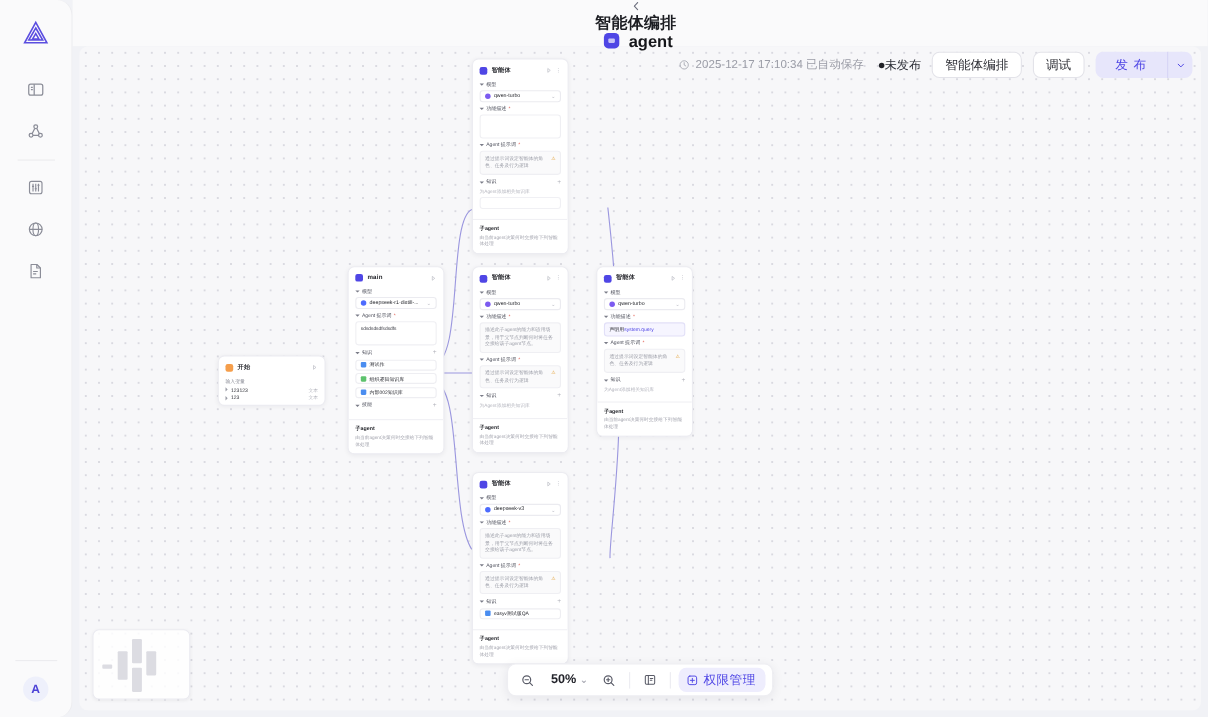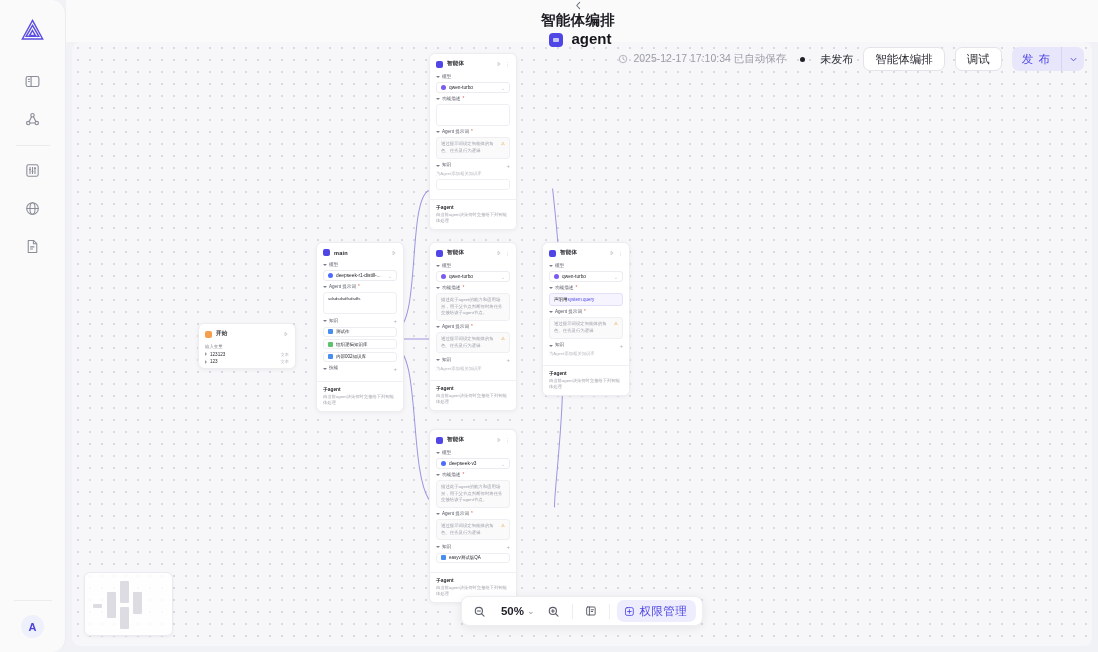--- a/index.html
+++ b/index.html
@@ -47,41 +47,41 @@
     padding: 0 14px 0 6px;
     position: relative; z-index: 4; flex-direction: column;
   }
   .back-btn {
     width: 26px; height: 26px; border-radius: 7px;
     display: flex; align-items: center; justify-content: center;
     color: #6c6f7d; background: transparent;
   }
   .vbar { width: 1px; height: 17px; background: #e2e2e8; margin: 0 11px; }
   .crumb-title { font-size: 14.5px; font-weight: 700; color: #1c1d22; letter-spacing: .3px; }
-  .agent-chip { display: flex; align-items: flex-end; gap: 8px; margin-left: 5px; }
+  .agent-chip { display: flex; align-items: flex-start; gap: 8px; margin-left: 5px; }
   .agent-dot {
     width: 14px; height: 14px; border-radius: 4px;
     background: #4f46e5;
     display: flex; align-items: center; justify-content: center;
   }
   .agent-dot i { width: 6px; height: 4px; border-radius: 1px; background: #c7c4f6; display: block; }
   .agent-name { font-size: 15px; font-weight: 700; color: #15161a; }
 
   .top-right { margin-left: auto; display: flex; align-items: center; gap: 10px; }
   .saved { display: flex; align-items: center; gap: 5px; font-size: 10.5px; color: #9a9ca6; }
-  .pub-state { display: flex; align-items: center; gap: 15px; font-size: 11px; color: #2e3038; margin-left: 4px;}
+  .pub-state { display: flex; align-items: center; gap: 0; font-size: 11px; color: #2e3038; margin-left: 4px;}
   .pub-state .d { width: 5px; height: 5px; border-radius: 50%; background: #202127; }
   .tbtn {
     height: 24px; padding: 0 11px; border-radius: 7px;
     border: 1px solid #e3e3e9; background: #fff;
     font-size: 11.5px; color: #2b2c33; display: flex; align-items: center;
     font-family: inherit;
   }
   .pub-group { display: flex; align-items: stretch; height: 24px; border-radius: 7px; overflow: hidden; background: #e7e6fb; }
-  .pub-main { padding: 0 10px; display: flex; align-items: center; font-size: 11.5px; color: #4f46e5; letter-spacing: 1px; }
+  .pub-main { padding: 0 18px; display: flex; align-items: center; font-size: 11.5px; color: #4f46e5; letter-spacing: 1px; }
   .pub-sep { width: 1px; background: #d6d4f6; }
   .pub-caret { width: 22px; display: flex; align-items: center; justify-content: center; color: #4f46e5; }
 
   
   .canvas-wrap { flex: 1; position: relative; padding: 0 6px 6px 6px; }
   .canvas {
     position: absolute; inset: 0 6px 6px 6px;
     border-radius: 8px;
     background-color: #f7f7f9;
     background-image: radial-gradient(circle, #d9d9e0 0.8px, transparent 0.9px);
@@ -167,21 +167,21 @@
     background: rgba(255,255,255,.82);
     border: 1px solid #eaeaf0;
     box-shadow: 0 1px 3px rgba(0,0,0,.05);
     overflow: hidden;
   }
   .mm-rect { position: absolute; background: #dcdce2; border-radius: 1px; }
 
   
   .toolbar {
     position: absolute; left: 50%; transform: translateX(-50%);
-    bottom: 20px;
+    bottom: 13px;
     height: 30px; background: #fff; border-radius: 8px;
     border: 1px solid #eeeef2;
     box-shadow: 0 2px 10px rgba(25,25,50,.08);
     display: flex; align-items: center; gap: 4px;
     padding: 0 6px;
   }
   .tb-icon {
     width: 22px; height: 22px; border-radius: 6px;
     display: flex; align-items: center; justify-content: center; color: #5a5c68;
   }

